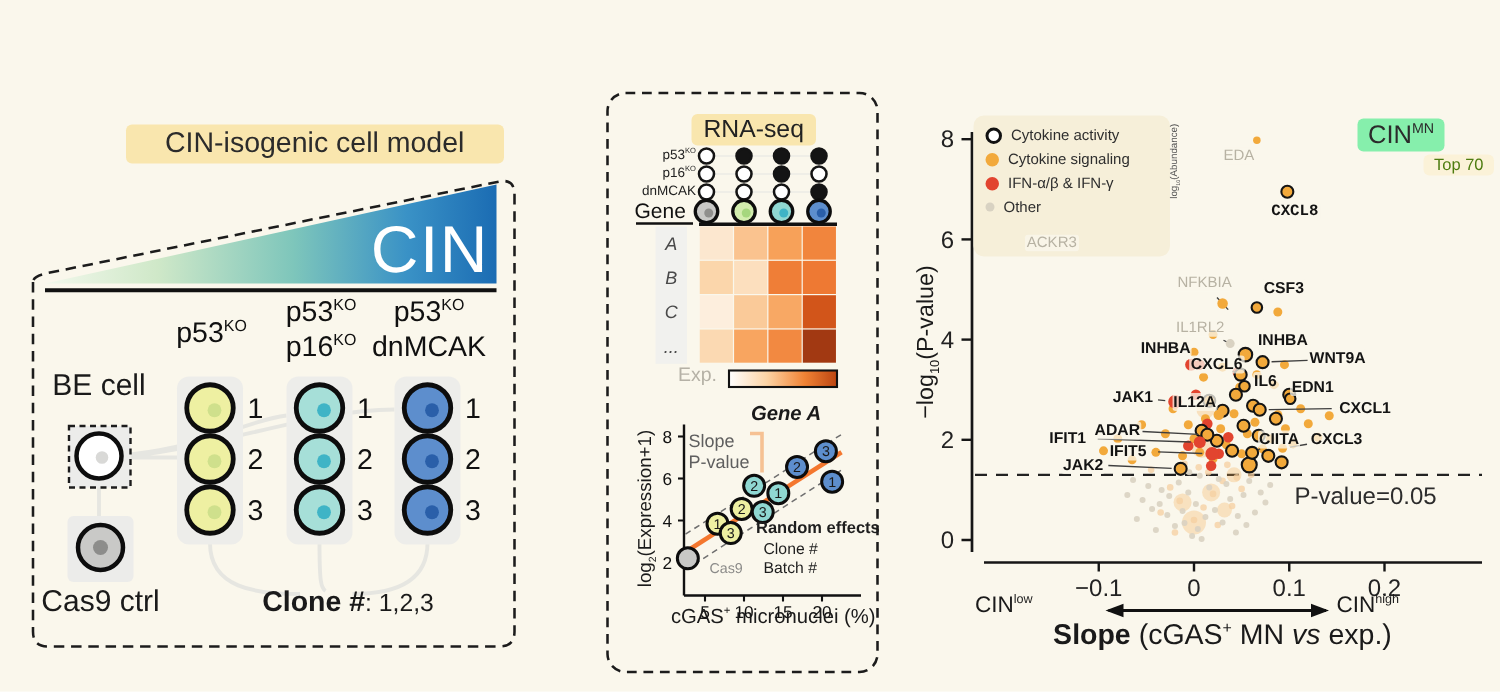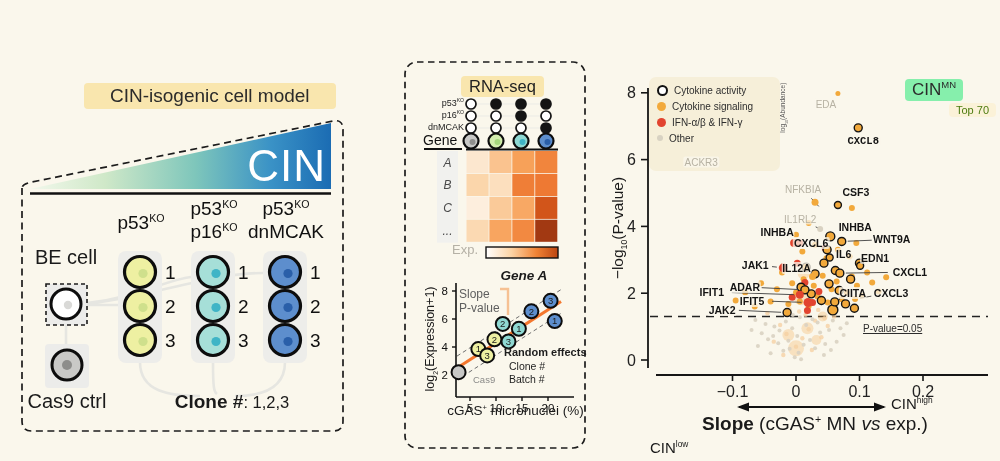--- a/index.html
+++ b/index.html
@@ -38,22 +38,22 @@
   .legend{left:649px;top:77px;width:131px;height:94px;background:#f6efd9;border-radius:7px;
           padding:5px 8px;box-sizing:border-box;}
   .lg-row{display:flex;align-items:center;gap:6px;height:16px;font-size:10px;color:#2e2e2e;white-space:nowrap;}
   .mk{display:inline-block;border-radius:50%;flex:0 0 auto;}
   .mk.ring{width:7px;height:7px;border:2px solid #111;background:#fff;}
   .mk.dot{width:9px;height:9px;}
   .mk.small{width:6px;height:6px;}
   .abund{left:748px;top:104px;width:70px;font-size:6.5px;color:#555;}
   .cin-badge{left:905px;top:79px;background:#86efac;border-radius:4px;padding:1px 7px;font-size:17px;color:#2b2b2b;}
   .top70{left:905px;top:103px;background:#fbf2d8;border-radius:4px;padding:1px 7px;font-size:11px;color:#4d7c0f;margin-left:44px;}
-  .pval{left:863px;top:323px;font-size:10px;color:#2c2c2c;text-decoration:underline;}
-  .cinlow{left:650px;top:395px;font-size:15px;margin-top:44px;}
+  .pval{left:863px;top:323px;font-size:16px;color:#2c2c2c;}
+  .cinlow{left:650px;top:395px;font-size:15px;}
   .cinhigh{left:891px;top:395px;font-size:15px;}
   .slope-lab{left:700px;top:413px;width:230px;text-align:center;font-size:19px;}
   #vol-labels{position:absolute;inset:0;z-index:3;pointer-events:none;}
   .vg{position:absolute;white-space:nowrap;transform:translate(-50%,-50%);
       background:rgba(250,247,236,0.75);padding:0 1px;border-radius:2px;}
   .vg.dark{color:#141414;font-weight:700;font-size:10.5px;}
   .vg.gray{color:#b7b2a3;font-weight:400;font-size:10px;}
 </style>
 </head>
 <body>

